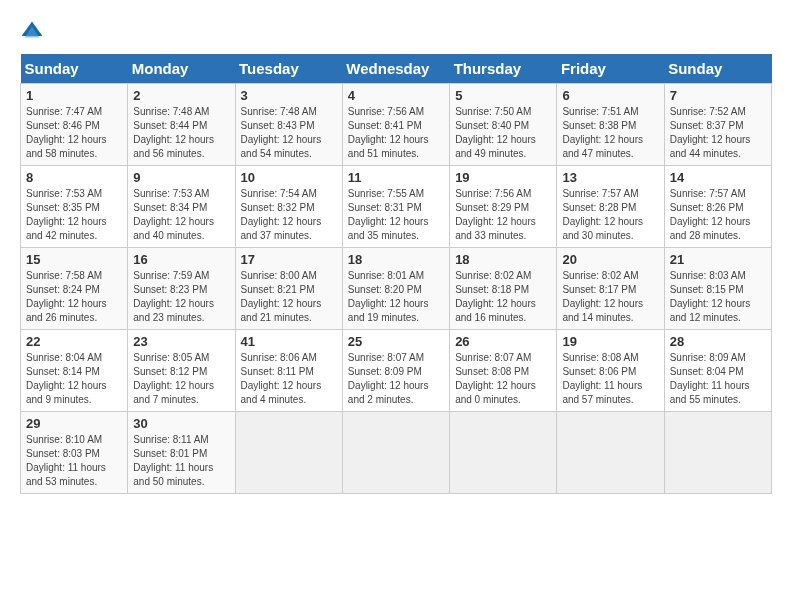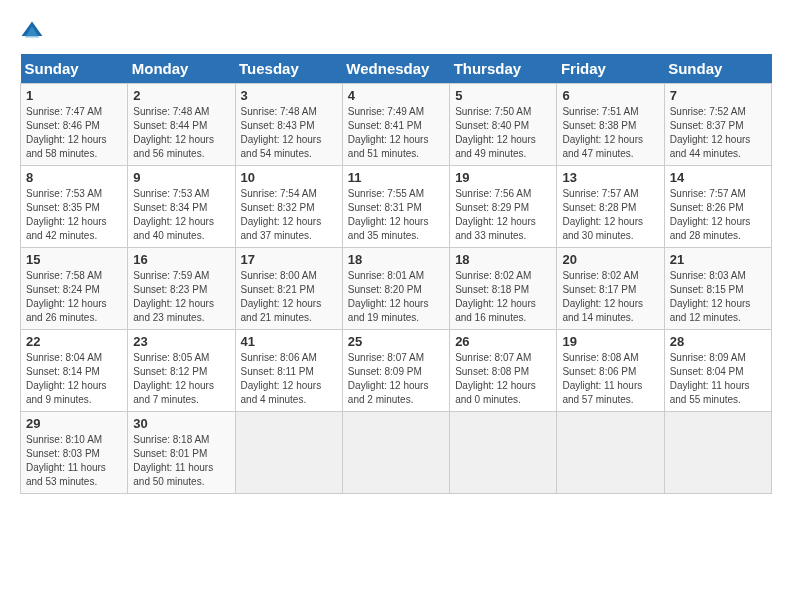--- a/index.html
+++ b/index.html
@@ -137,21 +137,21 @@
         </td>
         <td>
           <span class="day-num">3</span>
           <div class="day-info">Sunrise: 7:48 AM
 Sunset: 8:43 PM
 Daylight: 12 hours
 and 54 minutes.</div>
         </td>
         <td>
           <span class="day-num">4</span>
-          <div class="day-info">Sunrise: 7:49 AM
+          <div class="day-info">Sunrise: 7:56 AM
 Sunset: 8:41 PM
 Daylight: 12 hours
 and 51 minutes.</div>
         </td>
         <td>
           <span class="day-num">5</span>
           <div class="day-info">Sunrise: 7:50 AM
 Sunset: 8:40 PM
 Daylight: 12 hours
 and 49 minutes.</div>
@@ -327,21 +327,21 @@
       <tr>
         <td>
           <span class="day-num">29</span>
           <div class="day-info">Sunrise: 8:10 AM
 Sunset: 8:03 PM
 Daylight: 11 hours
 and 53 minutes.</div>
         </td>
         <td>
           <span class="day-num">30</span>
-          <div class="day-info">Sunrise: 8:18 AM
+          <div class="day-info">Sunrise: 8:11 AM
 Sunset: 8:01 PM
 Daylight: 11 hours
 and 50 minutes.</div>
         </td>
         <td class="empty-cell"></td>
         <td class="empty-cell"></td>
         <td class="empty-cell"></td>
         <td class="empty-cell"></td>
         <td class="empty-cell"></td>
       </tr>

